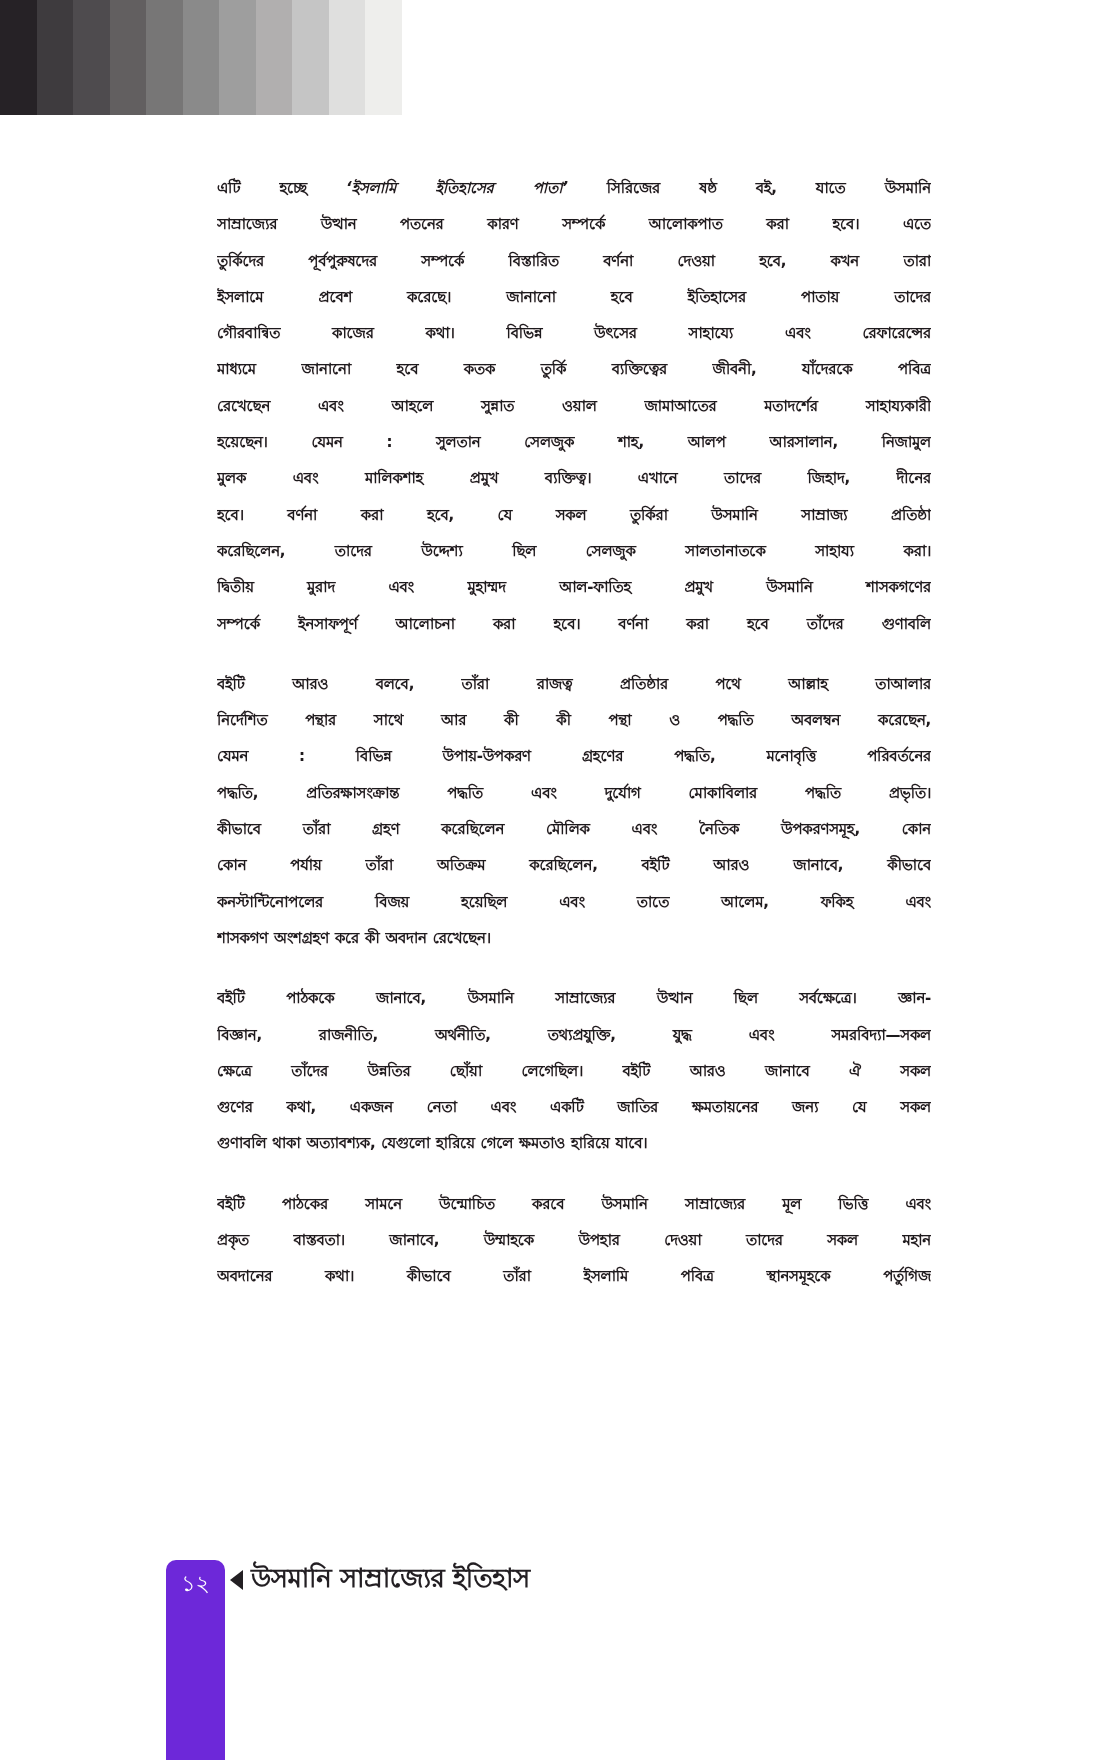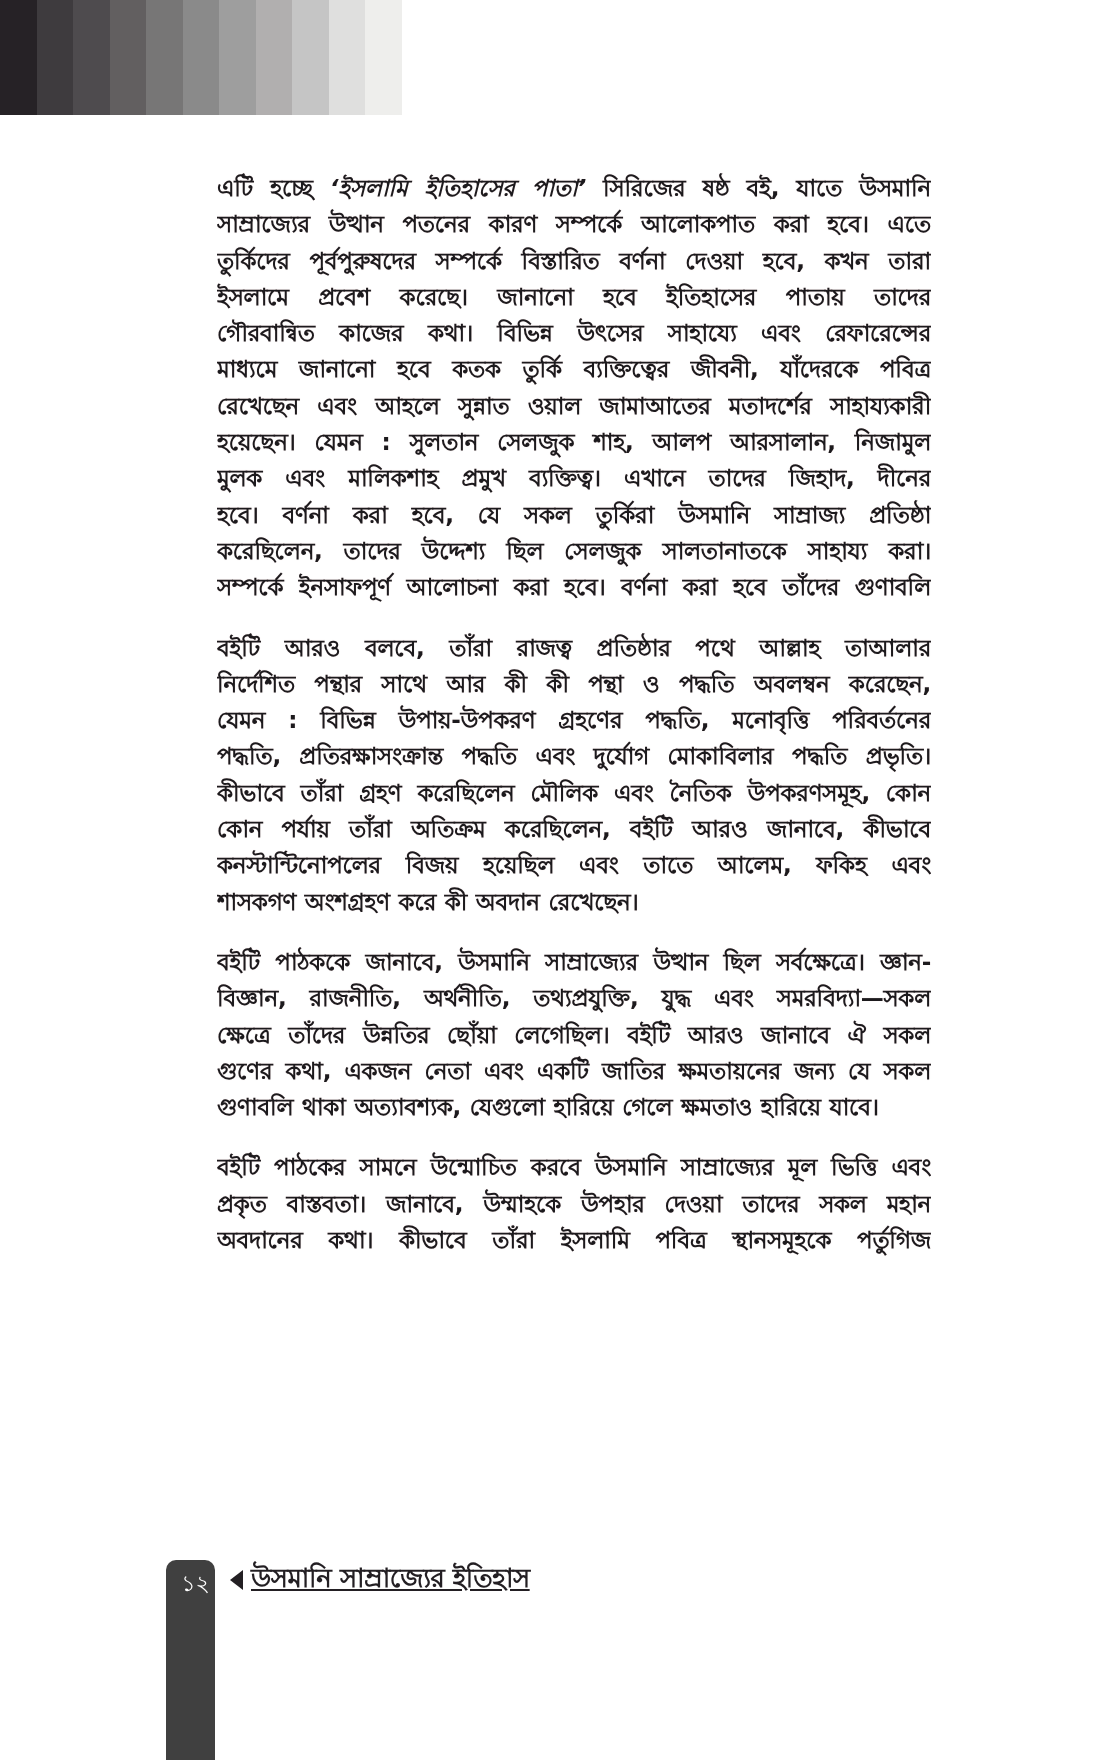--- a/index.html
+++ b/index.html
@@ -27,21 +27,21 @@
       height: 115px;
     }
     .text-column {
       position: absolute;
       left: 217px;
       top: 170px;
       width: 714px;
     }
     .para {
       margin: 0 0 24px 0;
-      font-size: 23px;
+      font-size: 15px;
       line-height: 36.3px;
       font-weight: bold;
       text-align: justify;
       text-align-last: left;
       letter-spacing: -0.3px;
       word-spacing: 1px;
       text-shadow: 0 0 1px rgba(200,120,120,0.25);
     }
     .para .line {
       display: block;
@@ -53,23 +53,23 @@
     .para .line.last {
       text-align-last: left;
     }
     .italic {
       font-style: italic;
     }
     .footer-tab {
       position: absolute;
       left: 166px;
       top: 1560px;
-      width: 49px;
+      width: 59px;
       height: 200px;
-      background: #404040;
+      background: #6d28d9;
       border-top-left-radius: 10px;
       border-top-right-radius: 10px;
     }
     .page-number {
       position: absolute;
       left: 0;
       top: 6px;
       width: 59px;
       text-align: center;
       color: #ffffff;
@@ -90,21 +90,20 @@
       border-top: 10px solid transparent;
       border-bottom: 10px solid transparent;
       border-right: 13px solid #231f23;
       margin-right: 8px;
     }
     .book-title {
       font-size: 26px;
       font-weight: bold;
       color: #231f23;
       letter-spacing: -0.5px;
-      text-decoration: underline;
     }
   </style>
 </head>
 <body>
 
 <div class="swatches">
   <div class="swatch" style="background:#262226"></div>
   <div class="swatch" style="background:#3e3b3e"></div>
   <div class="swatch" style="background:#4e4b4e"></div>
   <div class="swatch" style="background:#625f60"></div>
@@ -124,20 +123,21 @@
     <span class="line">সাম্রাজ্যের উত্থান পতনের কারণ সম্পর্কে আলোকপাত করা হবে। এতে</span>
     <span class="line">তুর্কিদের পূর্বপুরুষদের সম্পর্কে বিস্তারিত বর্ণনা দেওয়া হবে, কখন তারা</span>
     <span class="line">ইসলামে প্রবেশ করেছে। জানানো হবে ইতিহাসের পাতায় তাদের</span>
     <span class="line">গৌরবান্বিত কাজের কথা। বিভিন্ন উৎসের সাহায্যে এবং রেফারেন্সের</span>
     <span class="line">মাধ্যমে জানানো হবে কতক তুর্কি ব্যক্তিত্বের জীবনী, যাঁদেরকে পবিত্র</span>
     <span class="line">রেখেছেন এবং আহলে সুন্নাত ওয়াল জামাআতের মতাদর্শের সাহায্যকারী</span>
     <span class="line">হয়েছেন। যেমন : সুলতান সেলজুক শাহ, আলপ আরসালান, নিজামুল</span>
     <span class="line">মুলক এবং মালিকশাহ প্রমুখ ব্যক্তিত্ব। এখানে তাদের জিহাদ, দীনের</span>
     <span class="line">হবে। বর্ণনা করা হবে, যে সকল তুর্কিরা উসমানি সাম্রাজ্য প্রতিষ্ঠা</span>
     <span class="line">করেছিলেন, তাদের উদ্দেশ্য ছিল সেলজুক সালতানাতকে সাহায্য করা।</span>
+    <span class="line">দ্বিতীয় মুরাদ এবং মুহাম্মদ আল-ফাতিহ প্রমুখ উসমানি শাসকগণের</span>
     <span class="line">সম্পর্কে ইনসাফপূর্ণ আলোচনা করা হবে। বর্ণনা করা হবে তাঁদের গুণাবলি</span>
   </p>
 
   <p class="para">
     <span class="line">বইটি আরও বলবে, তাঁরা রাজত্ব প্রতিষ্ঠার পথে আল্লাহ তাআলার</span>
     <span class="line">নির্দেশিত পন্থার সাথে আর কী কী পন্থা ও পদ্ধতি অবলম্বন করেছেন,</span>
     <span class="line">যেমন : বিভিন্ন উপায়-উপকরণ গ্রহণের পদ্ধতি, মনোবৃত্তি পরিবর্তনের</span>
     <span class="line">পদ্ধতি, প্রতিরক্ষাসংক্রান্ত পদ্ধতি এবং দুর্যোগ মোকাবিলার পদ্ধতি প্রভৃতি।</span>
     <span class="line">কীভাবে তাঁরা গ্রহণ করেছিলেন মৌলিক এবং নৈতিক উপকরণসমূহ, কোন</span>
     <span class="line">কোন পর্যায় তাঁরা অতিক্রম করেছিলেন, বইটি আরও জানাবে, কীভাবে</span>

